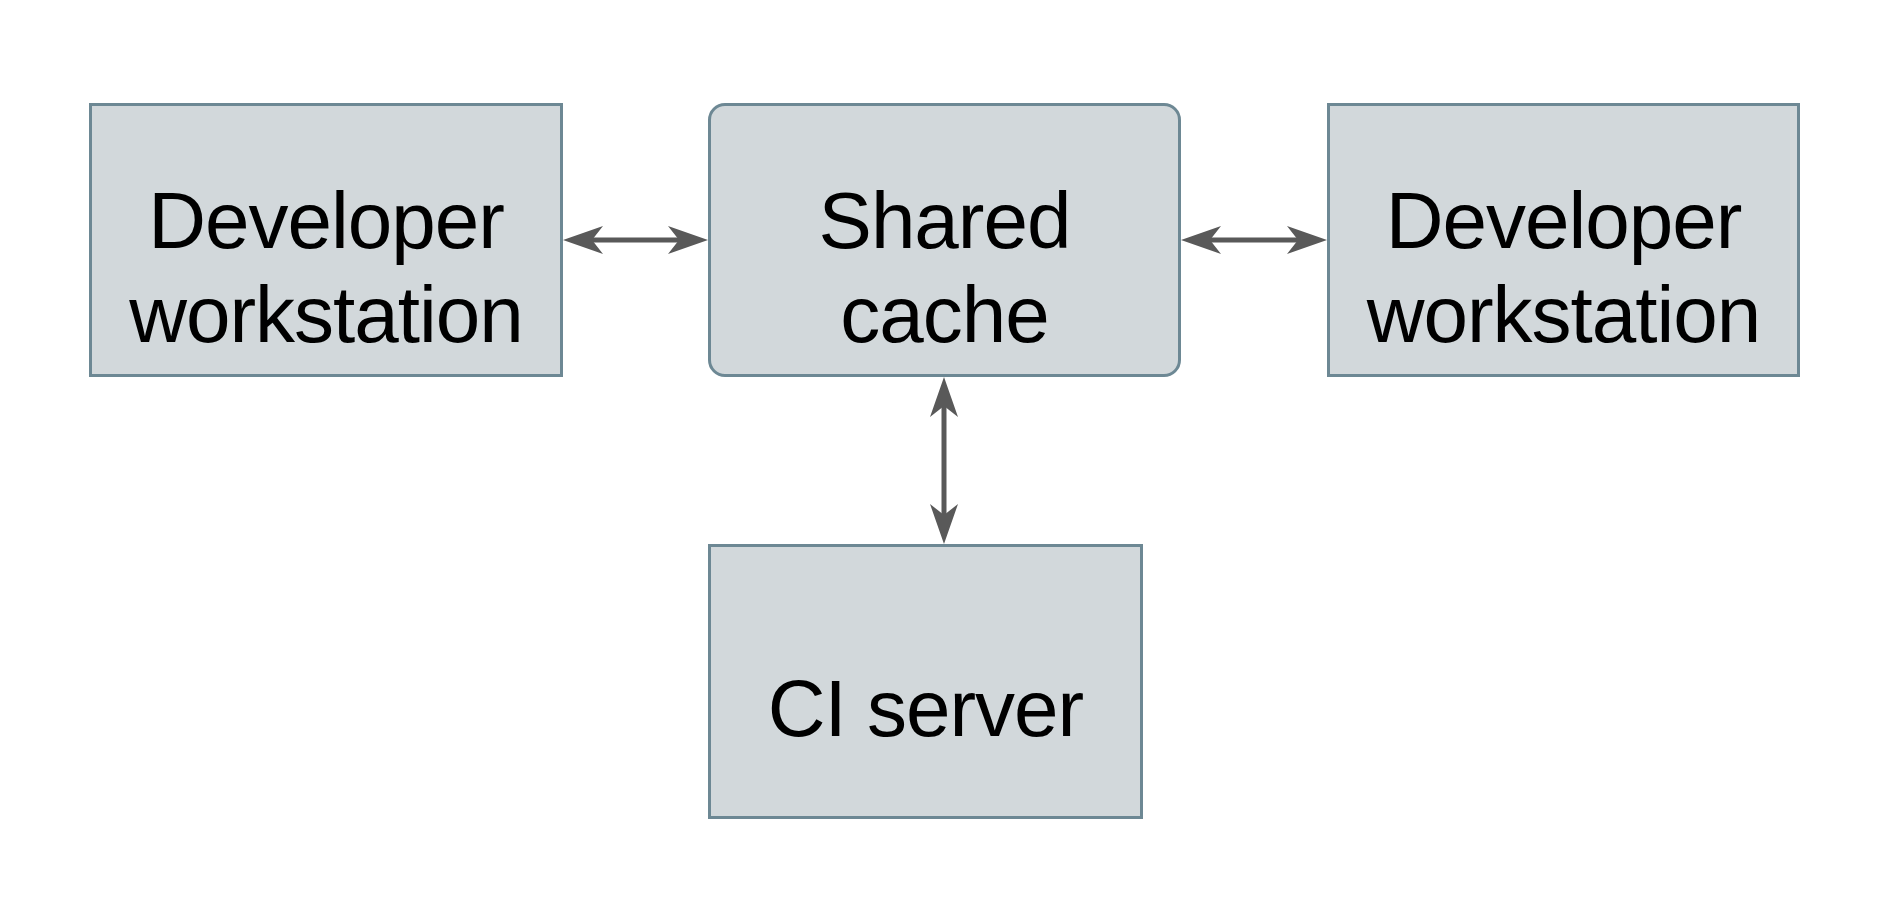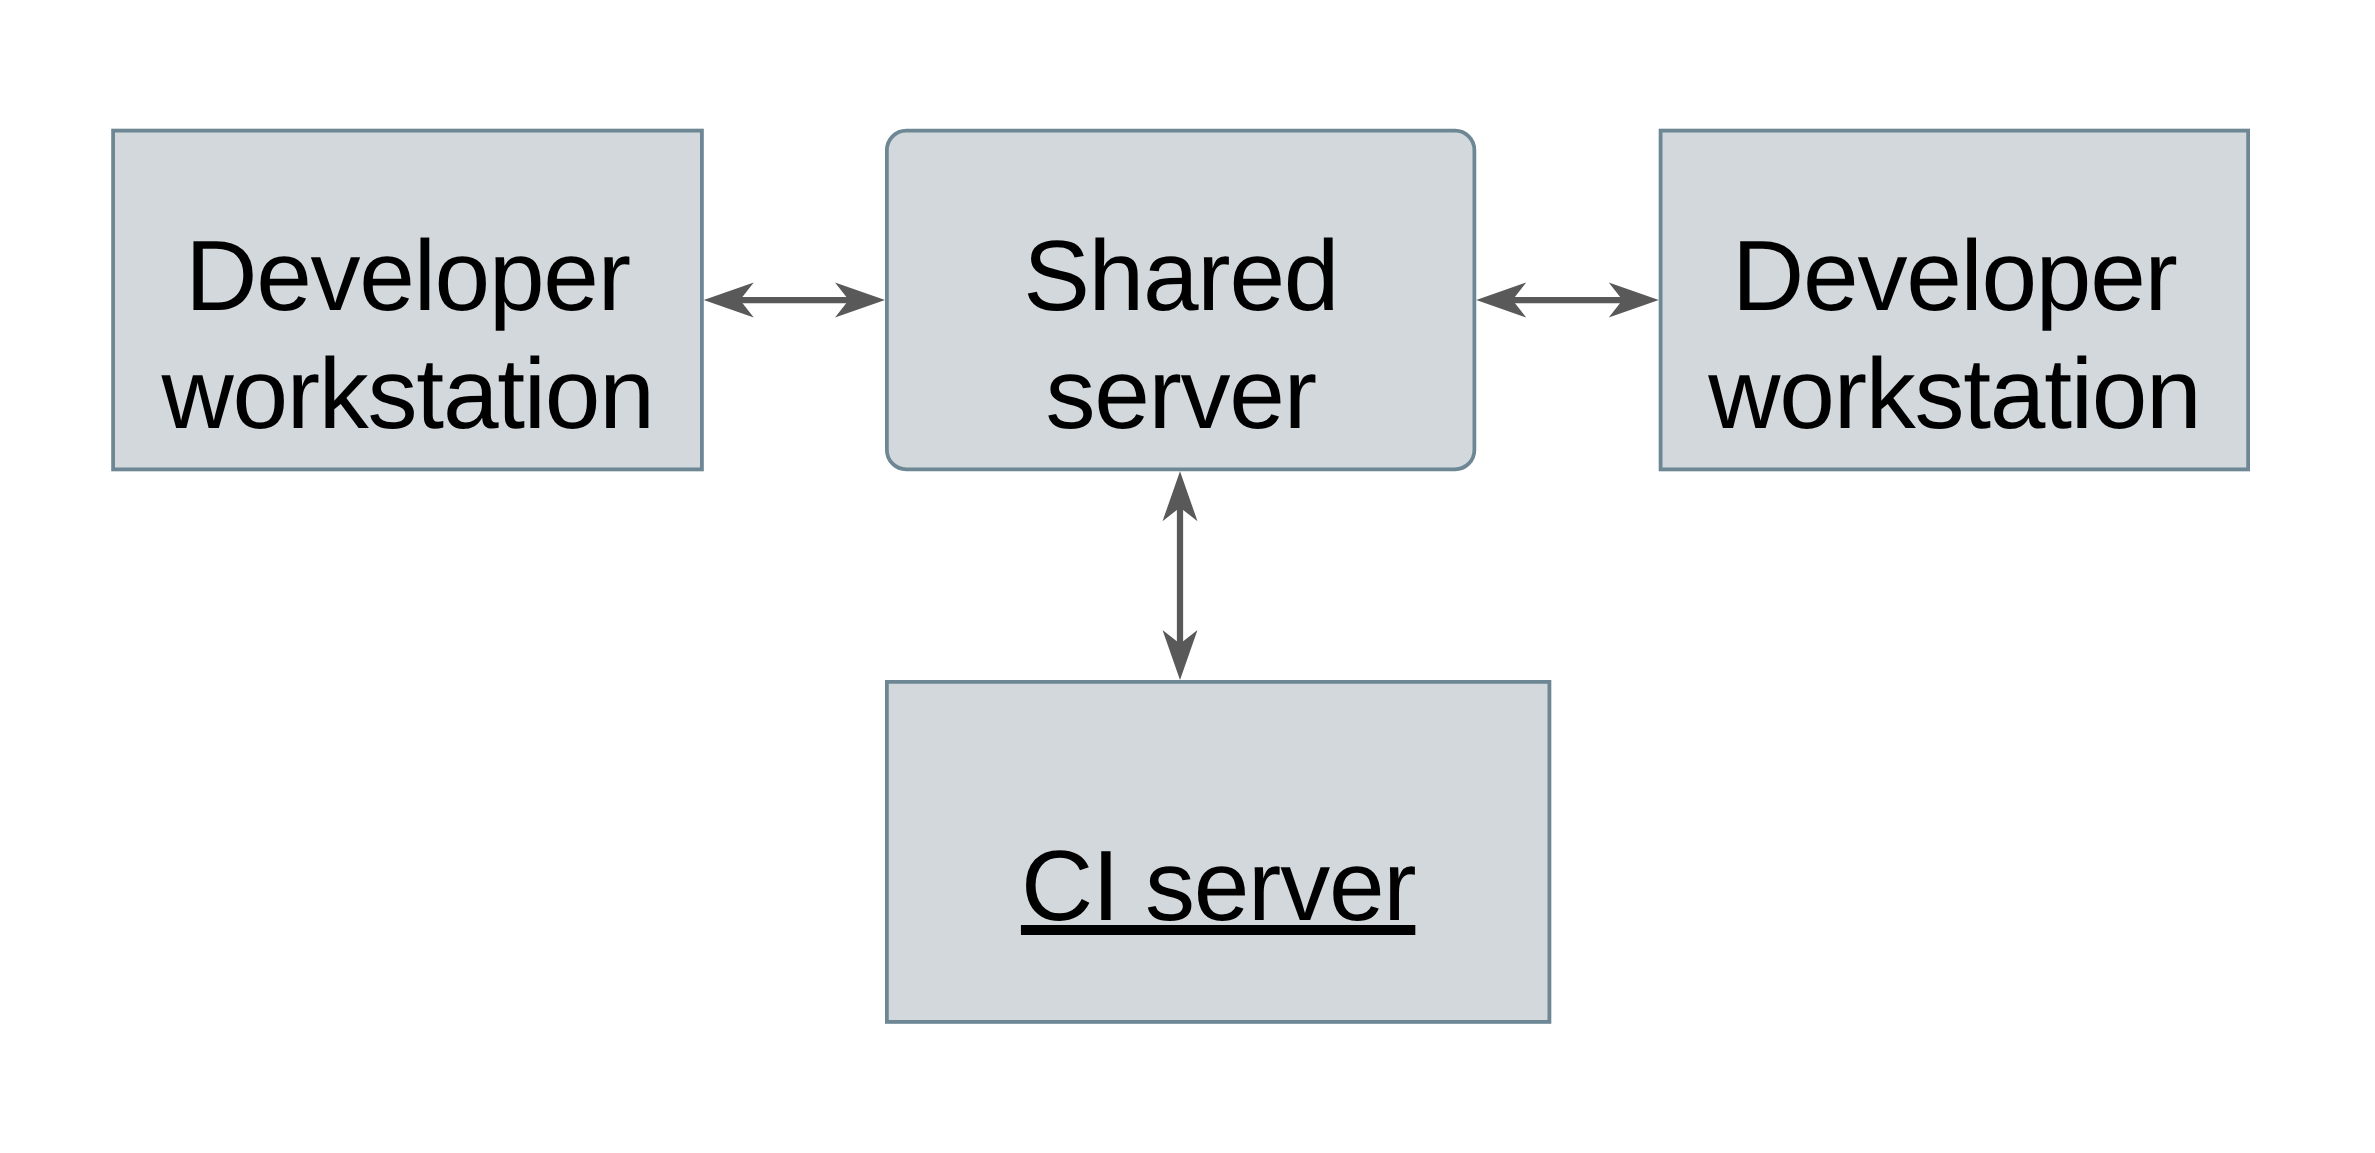--- a/index.html
+++ b/index.html
@@ -37,21 +37,21 @@
     font-size: 80px;
     line-height: 1.18;
     letter-spacing: -1px;
     white-space: nowrap;
     margin-top: 40px;
   }
   .node-label span { display: block; }
   #node-dev-left   { left: 89px;   top: 103px; width: 474px; height: 274px; }
   #node-cache      { left: 708px;  top: 103px; width: 473px; height: 274px; border-radius: 17px; }
   #node-dev-right  { left: 1327px; top: 103px; width: 473px; height: 274px; }
-  #node-ci-server  { left: 708px;  top: 544px; width: 533px; height: 275px; text-decoration: underline; }
+  #node-ci-server  { left: 708px;  top: 544px; width: 435px; height: 275px; }
   svg.edges {
     position: absolute;
     left: 0; top: 0;
     width: 1900px; height: 922px;
     pointer-events: none;
   }
   svg.edges polygon { fill: var(--arrow); }
   svg.edges line { stroke: var(--arrow); stroke-width: 5; }
 </style>
 </head>
@@ -62,21 +62,21 @@
   <div class="node" id="node-dev-left">
     <div class="node-label">
       <span>Developer</span>
       <span>workstation</span>
     </div>
   </div>
 
   <div class="node" id="node-cache">
     <div class="node-label">
       <span>Shared</span>
-      <span>server</span>
+      <span>cache</span>
     </div>
   </div>
 
   <div class="node" id="node-dev-right">
     <div class="node-label">
       <span>Developer</span>
       <span>workstation</span>
     </div>
   </div>
 

